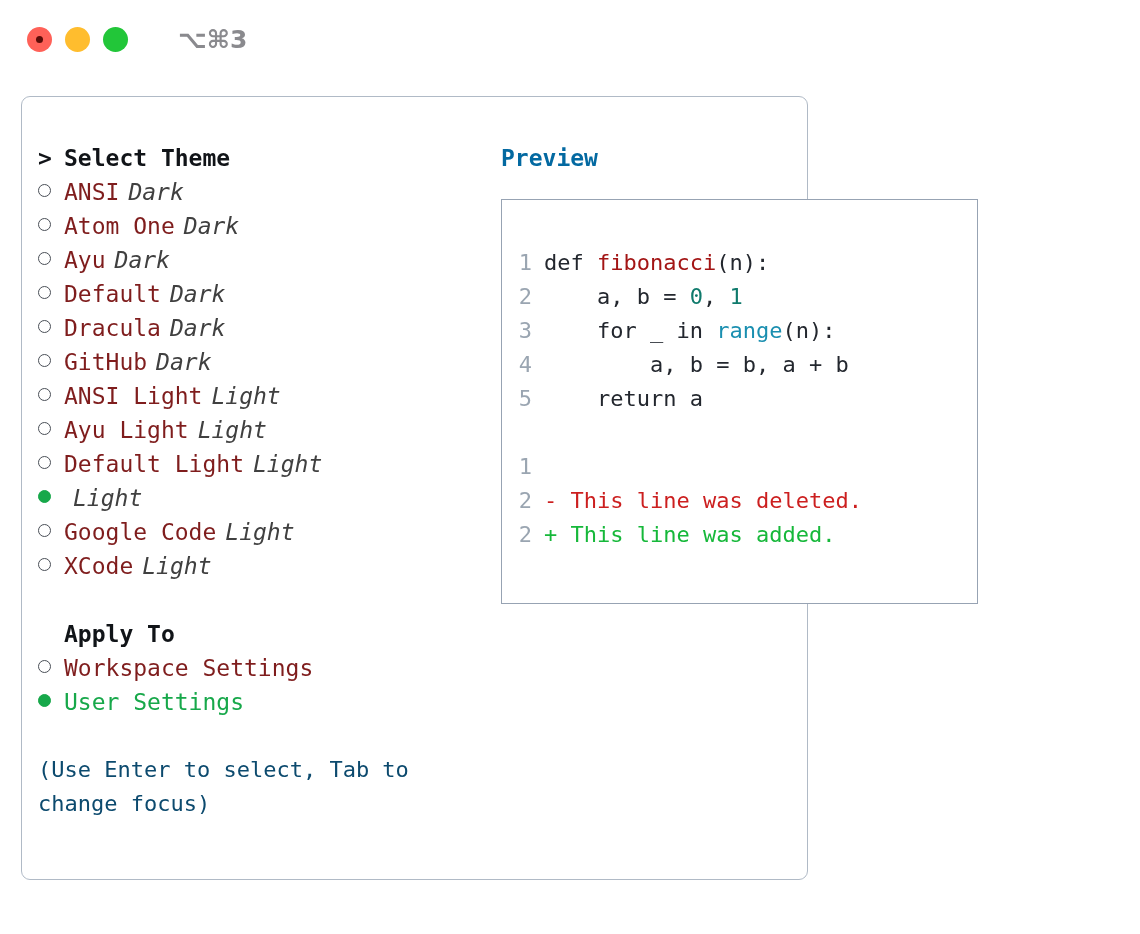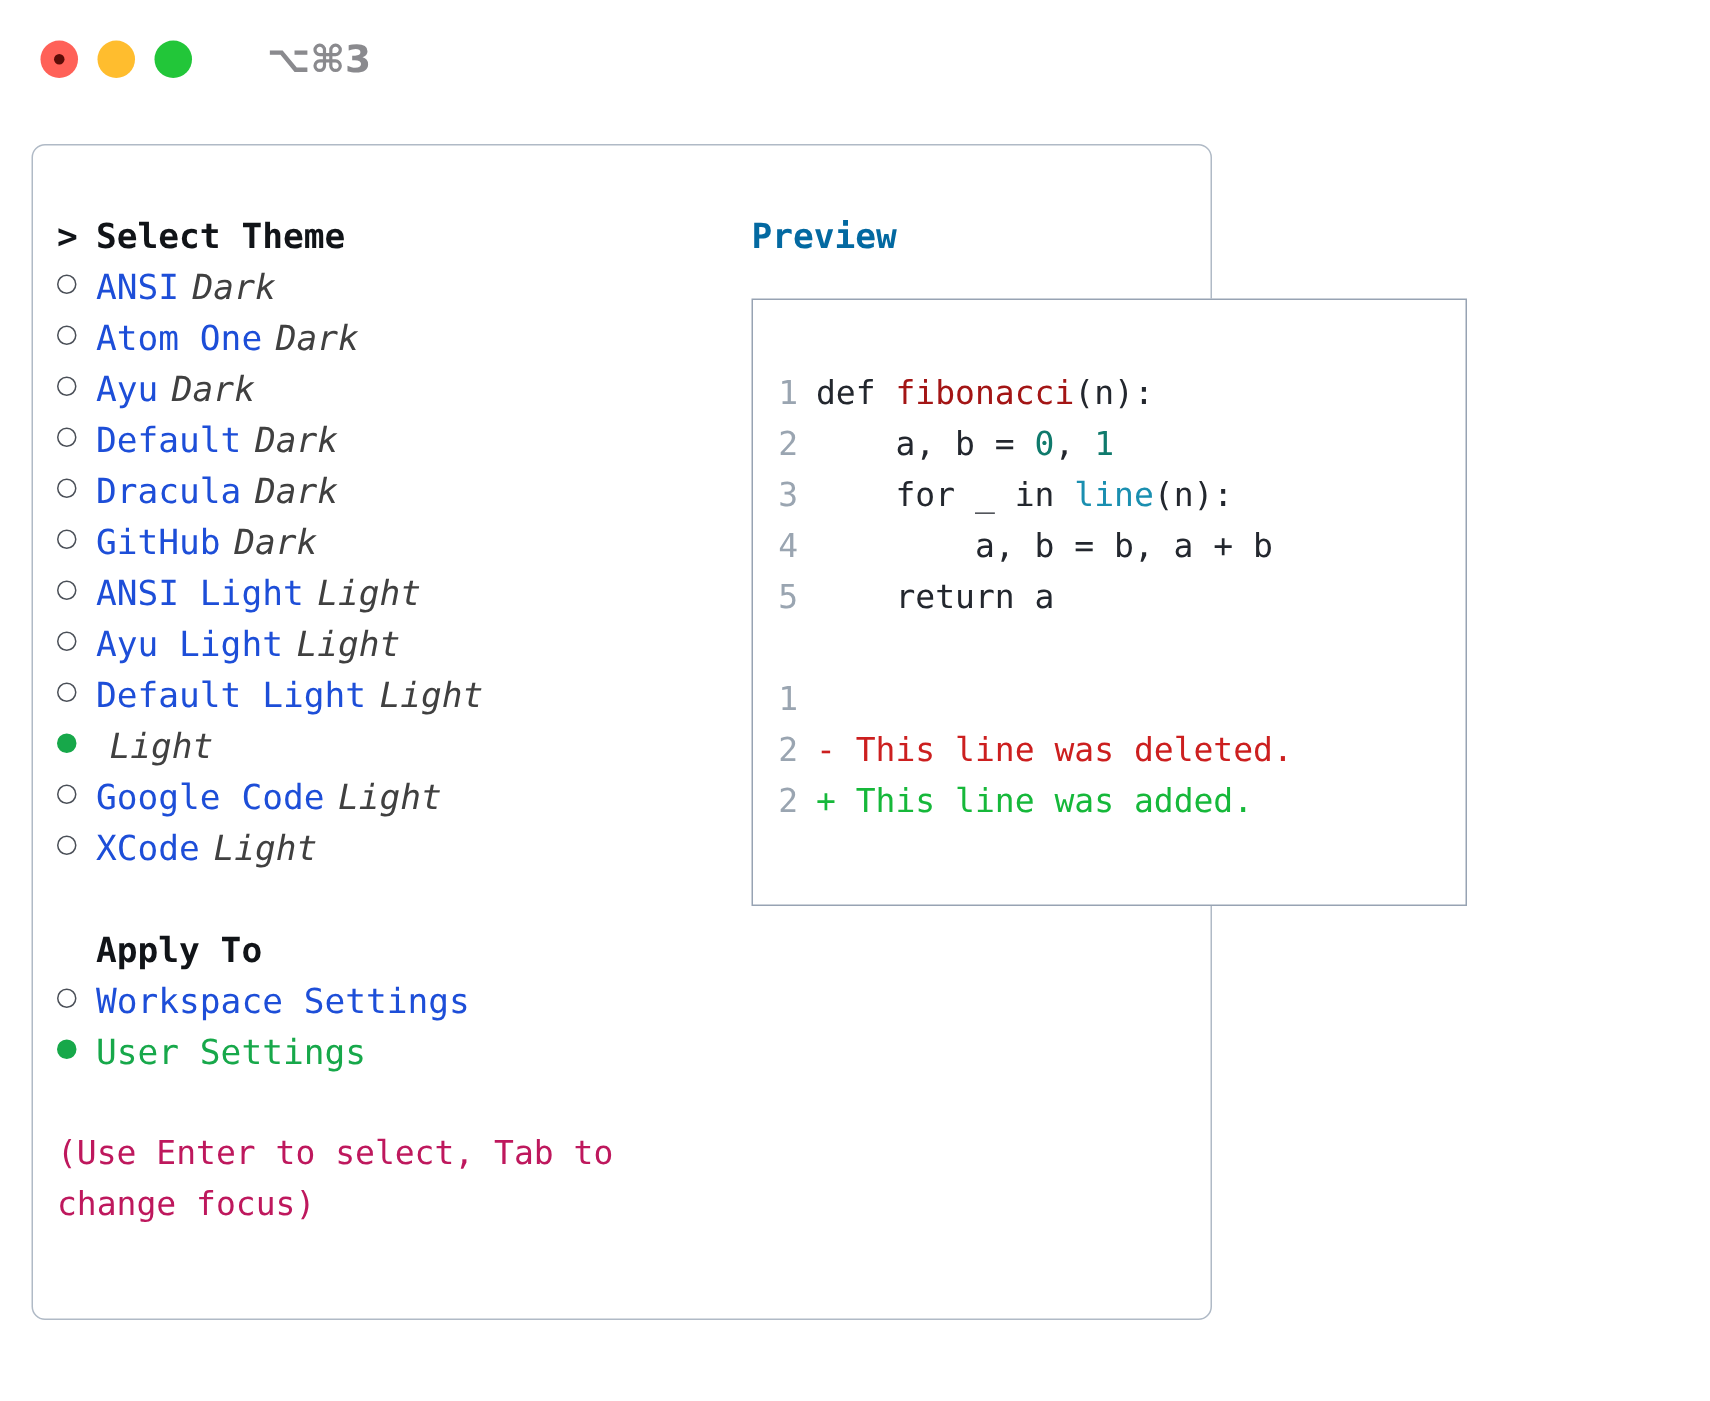--- a/index.html
+++ b/index.html
@@ -103,31 +103,31 @@
   .bullet i {
     display: inline-block;
     width: 13px; height: 13px;
     border-radius: 50%;
     position: relative;
     top: -3px;
   }
   .bullet.off i { border: 1.7px solid #4a4f57; background: transparent; }
   .bullet.on  i { border: 1.7px solid #17a84a; background: #17a84a; }
 
-  .opt-label { color: #1d4ed8; }
+  .opt-label { color: #7f1d1d; }
   .opt-row.selected .opt-label { color: #17a84a; }
   .opt-suffix { color: #404040; margin-left: 9px; font-style: italic; }
 
   .spacer { height: 34px; }
 
   #hint {
     margin-top: 34px;
     font-size: 22px;
     line-height: 34px;
-    color: #be185d;
+    color: #0c4a6e;
     width: 420px;
   }
 
   
   #right-col {
     position: absolute;
     left: 479px; top: 44px;
     width: 500px;
   }
   #preview-title {
@@ -219,21 +219,21 @@
         <div id="hint">(Use Enter to select, Tab to change focus)</div>
       </div>
 
       <div id="right-col">
         <div id="preview-title">Preview</div>
 
         <div id="preview-box">
           <div id="code-block">
               <div class="code-line"><span class="lnum">1</span><span><span class="ctext">def </span><span class="tok-fn">fibonacci</span><span class="ctext">(n):</span></span></div>
               <div class="code-line"><span class="lnum">2</span><span><span class="ctext">    a, b = </span><span class="tok-num">0</span><span class="ctext">, </span><span class="tok-num">1</span></span></div>
-              <div class="code-line"><span class="lnum">3</span><span><span class="ctext">    for _ in </span><span class="tok-call">line</span><span class="ctext">(n):</span></span></div>
+              <div class="code-line"><span class="lnum">3</span><span><span class="ctext">    for _ in </span><span class="tok-call">range</span><span class="ctext">(n):</span></span></div>
               <div class="code-line"><span class="lnum">4</span><span><span class="ctext">        a, b = b, a + b</span></span></div>
               <div class="code-line"><span class="lnum">5</span><span><span class="ctext">    return a</span></span></div>
             </div>
           <div class="gap-line"></div>
           <div id="diff-block">
               <div class="code-line"><span class="lnum">1</span><span class="diff-ctx">  </span></div>
               <div class="code-line"><span class="lnum">2</span><span class="diff-del">- </span><span class="diff-del">This line was deleted.</span></div>
               <div class="code-line"><span class="lnum">2</span><span class="diff-add">+ </span><span class="diff-add">This line was added.</span></div>
             </div>
         </div>

